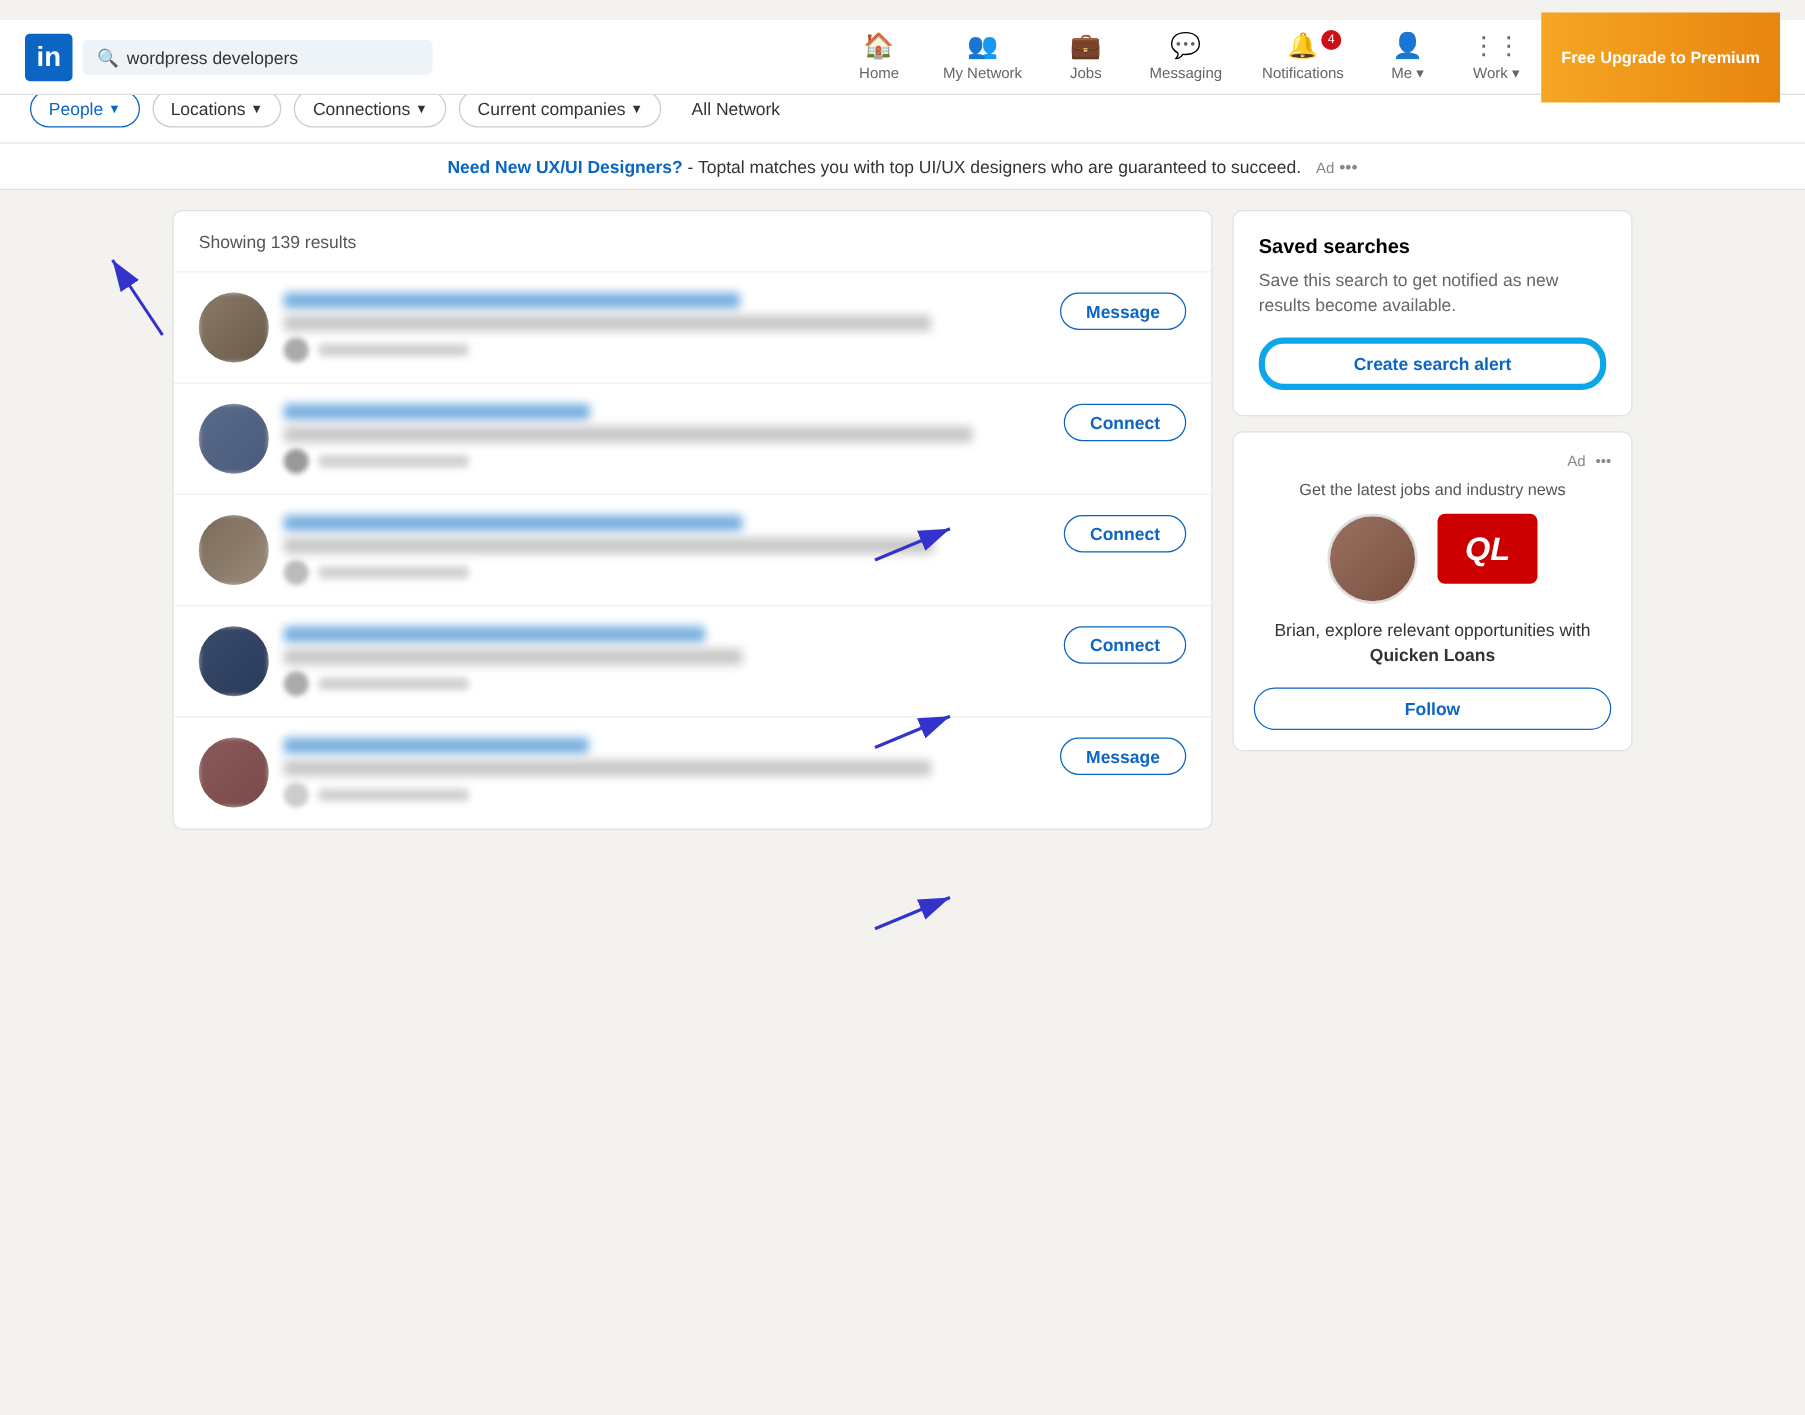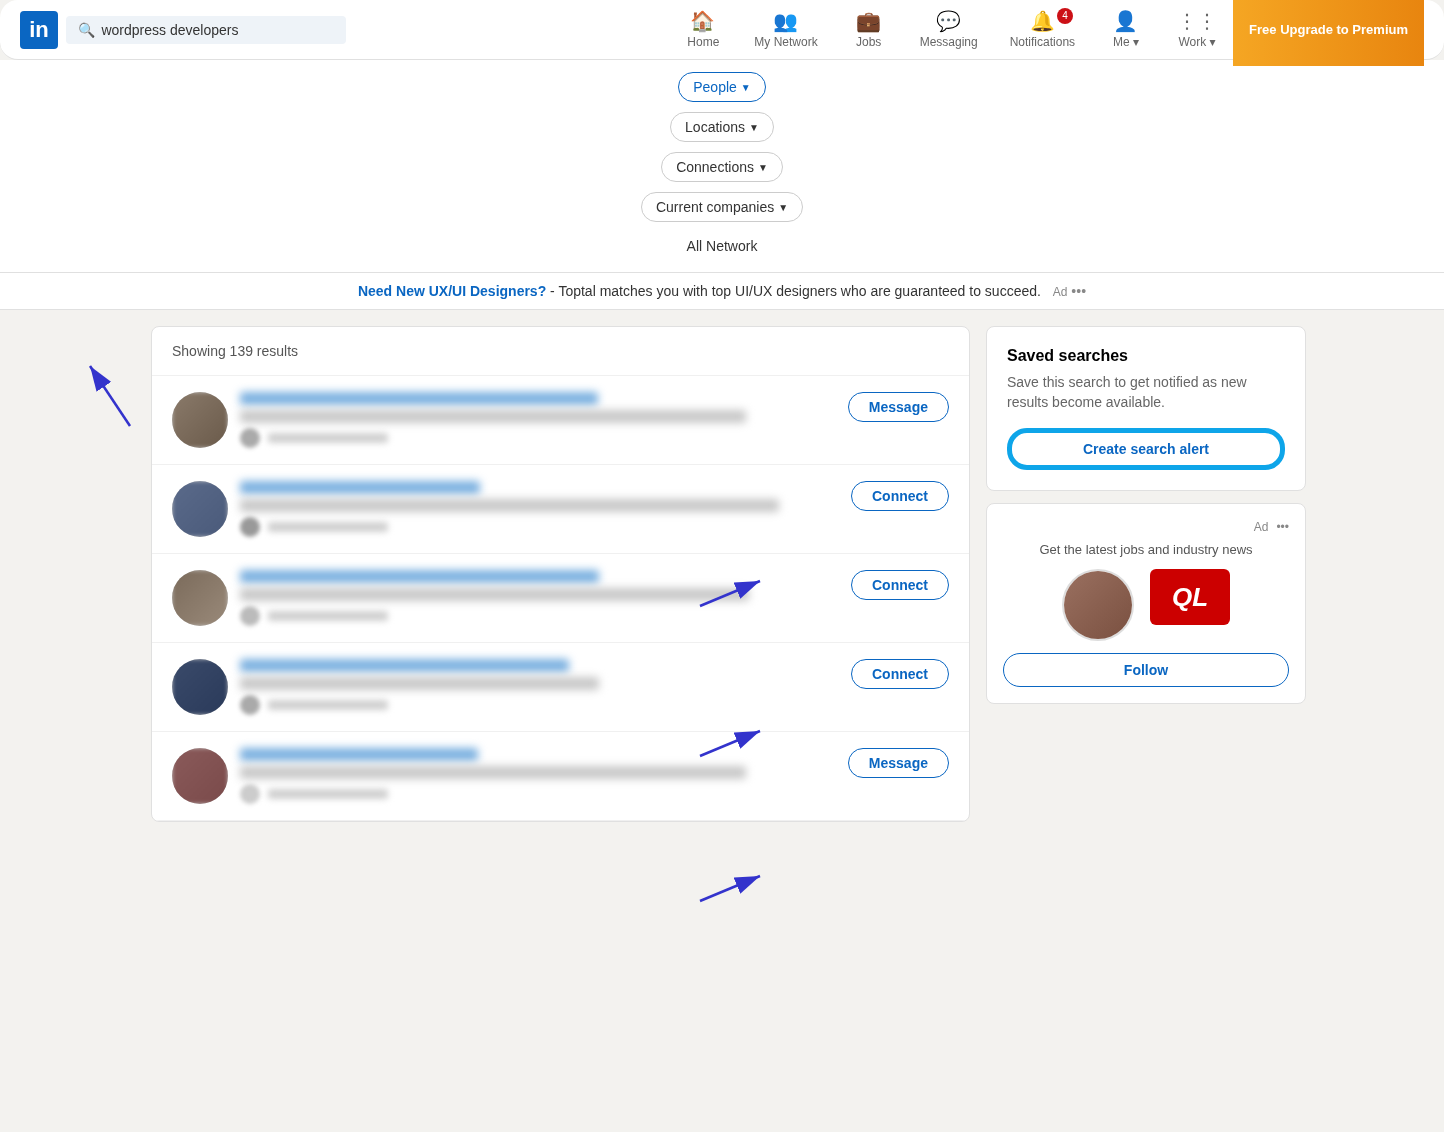--- a/index.html
+++ b/index.html
@@ -7,23 +7,22 @@
 
     
     .navbar {
       background: #fff;
       border-bottom: 1px solid #e0e0e0;
       display: flex;
       align-items: center;
       padding: 0 20px;
       height: 60px;
       position: sticky;
-      top: 0;
+      top: 16px;
       z-index: 100;
-      border-radius: 18px;
     }
     .navbar-logo {
       width: 38px;
       height: 38px;
       background: #0a66c2;
       border-radius: 4px;
       display: flex;
       align-items: center;
       justify-content: center;
       color: white;
@@ -105,21 +104,20 @@
     }
 
     
     .filter-bar {
       background: #fff;
       border-bottom: 1px solid #e0e0e0;
       display: flex;
       align-items: center;
       padding: 12px 24px;
       gap: 10px;
-      flex-direction: column;
     }
     .filter-btn {
       border: 1px solid #ccc;
       background: #fff;
       border-radius: 20px;
       padding: 6px 14px;
       font-size: 14px;
       cursor: pointer;
       color: #333;
       display: flex;
@@ -164,21 +162,20 @@
       padding: 0 16px;
     }
 
     
     .results-panel {
       flex: 1;
       background: #fff;
       border-radius: 8px;
       border: 1px solid #e0e0e0;
       overflow: hidden;
-      margin-left: 13px;
     }
     .results-header {
       padding: 16px 20px;
       font-size: 14px;
       color: #555;
       border-bottom: 1px solid #f0f0f0;
     }
     .result-item {
       display: flex;
       align-items: flex-start;
@@ -540,20 +537,23 @@
           <span>Ad</span>
           <span>•••</span>
         </div>
         <div class="ad-card-body-text">Get the latest jobs and industry news</div>
         <div class="ad-card-logos">
           <div class="ad-user-avatar">
             <div style="width:100%;height:100%;background:linear-gradient(135deg,#9a7060,#7a5040);"></div>
           </div>
           <div class="ad-company-logo">QL</div>
         </div>
+        <div class="ad-card-description">
+          <span>Brian, explore relevant opportunities with </span><strong>Quicken Loans</strong>
+        </div>
         <button class="btn-follow">Follow</button>
       </div>
     </div>
   </div>
 
   <svg style="position:absolute;top:0;left:0;width:100%;height:100%;pointer-events:none;overflow:visible;">
 
     <defs>
       <marker id="arrowhead" markerWidth="10" markerHeight="7" refX="10" refY="3.5" orient="auto">
         <polygon points="0 0, 10 3.5, 0 7" fill="#3333cc"></polygon>

